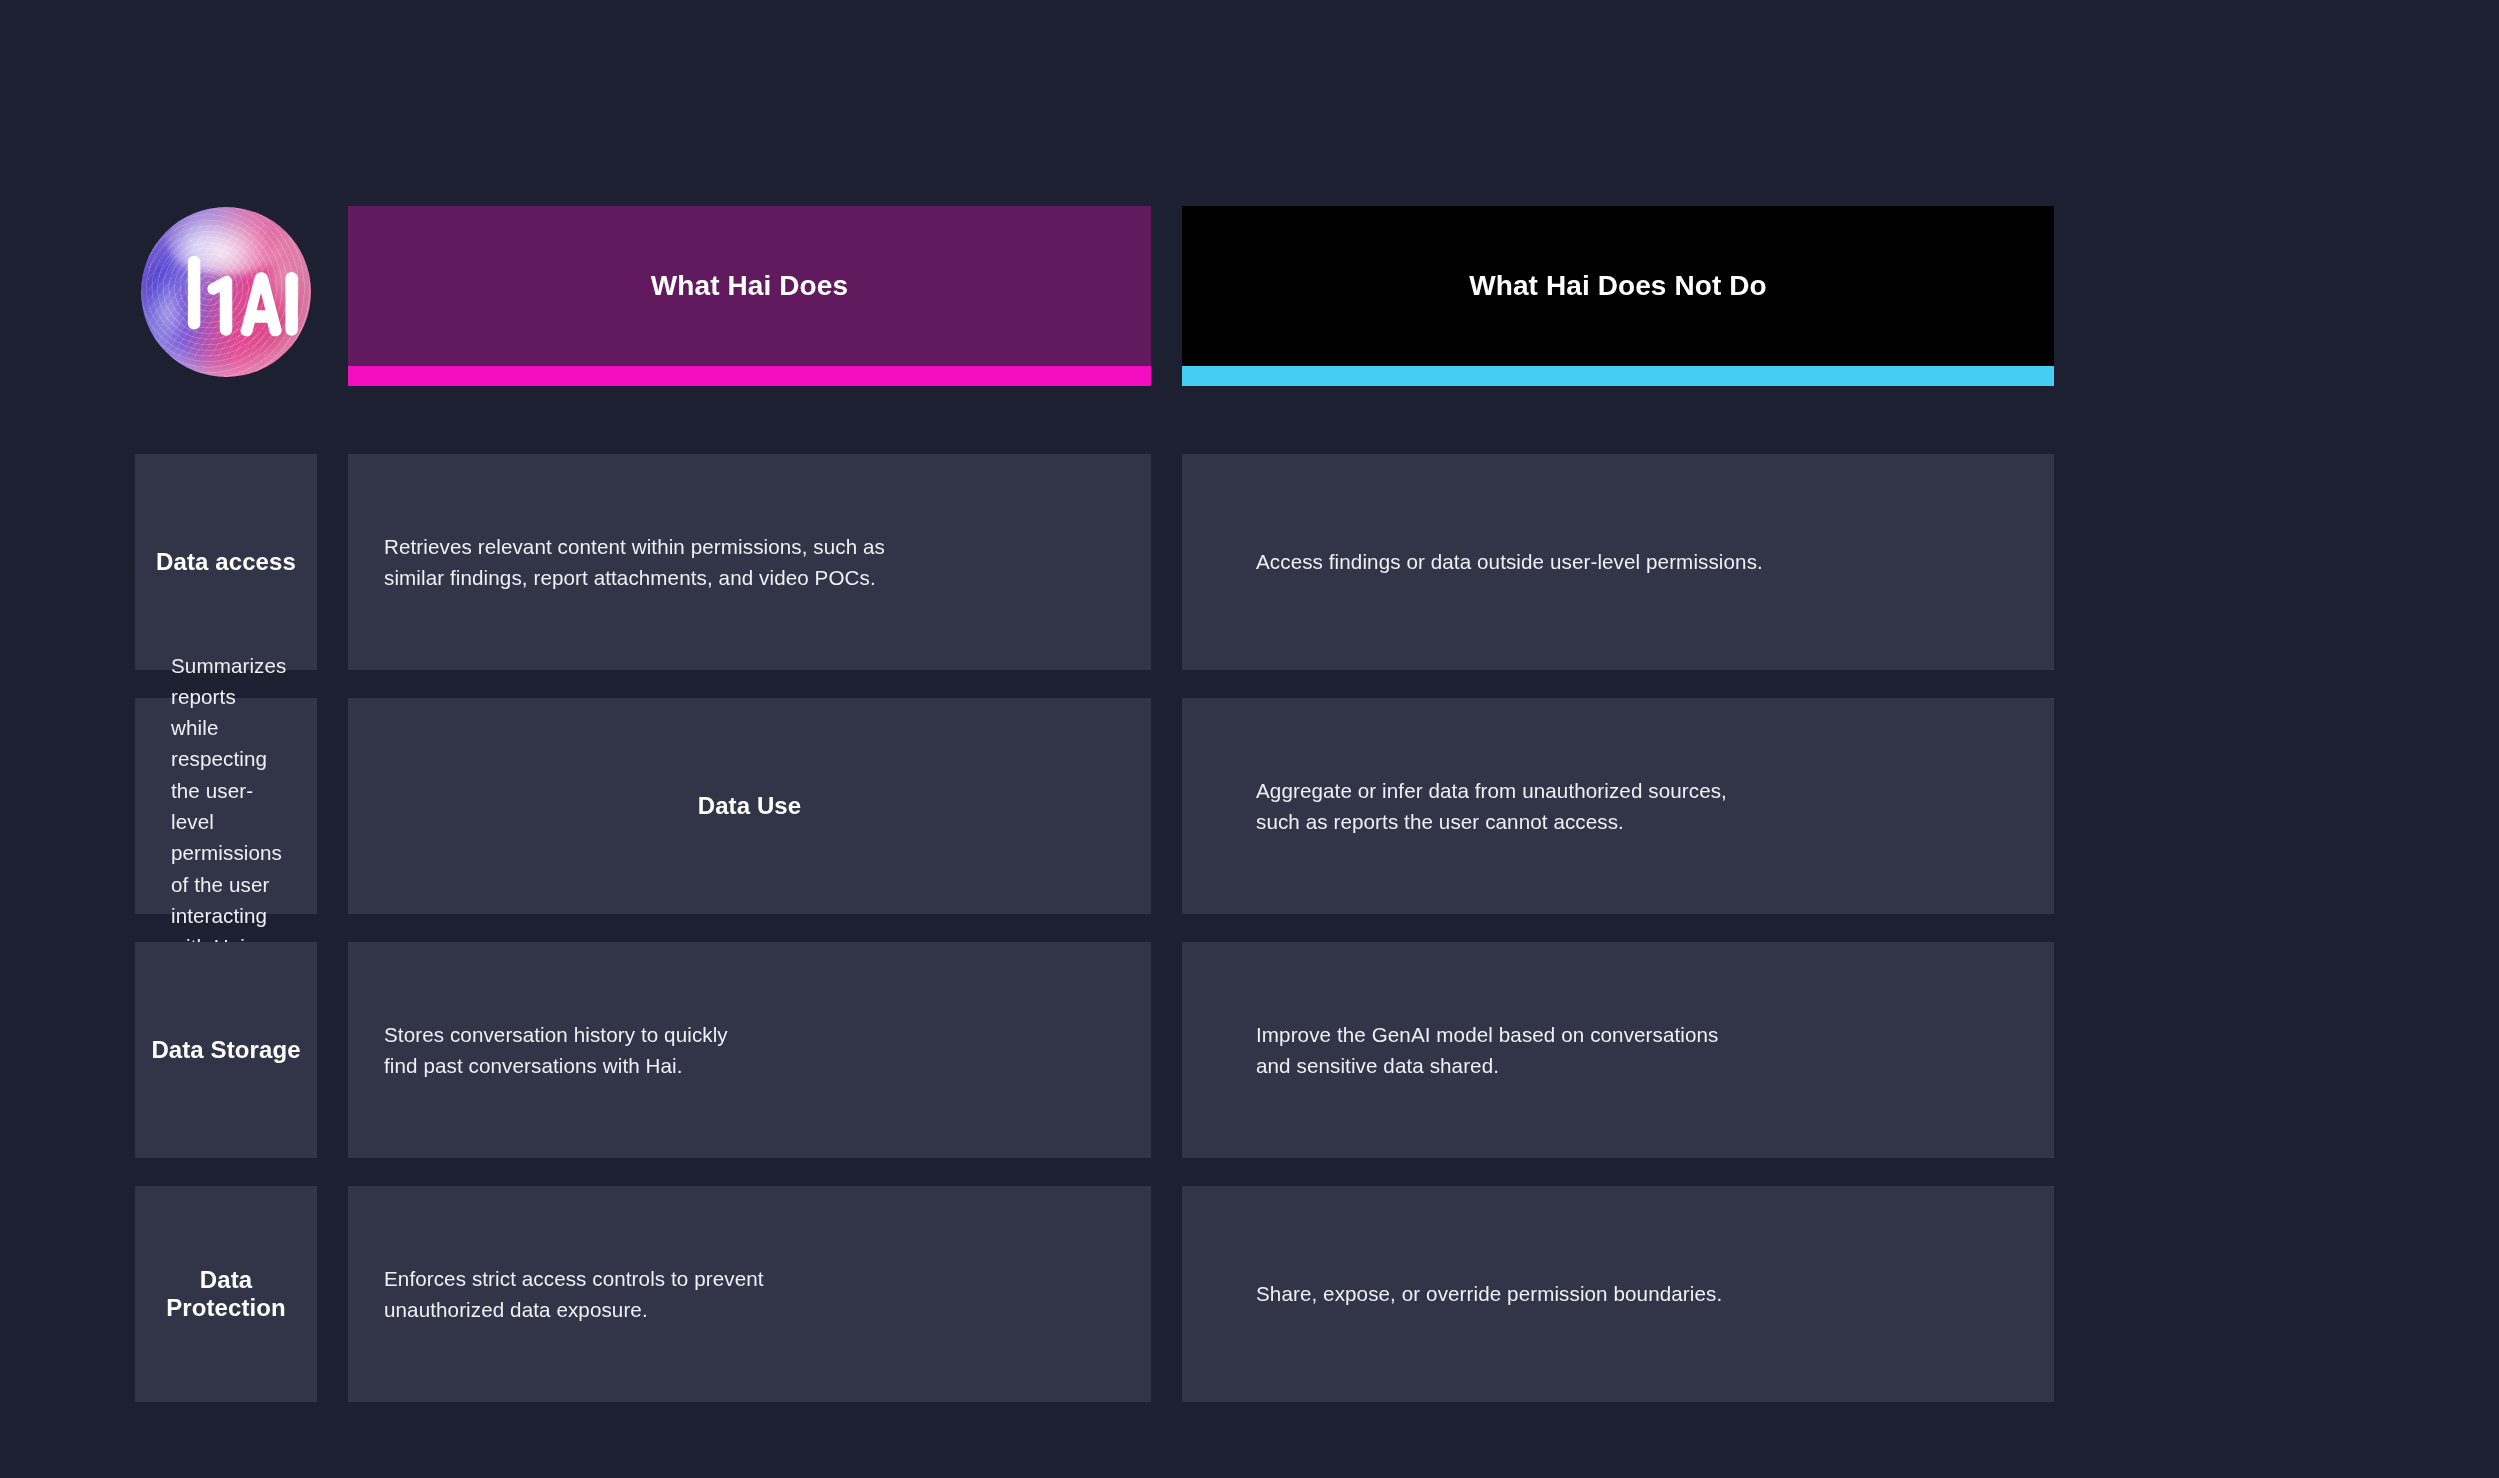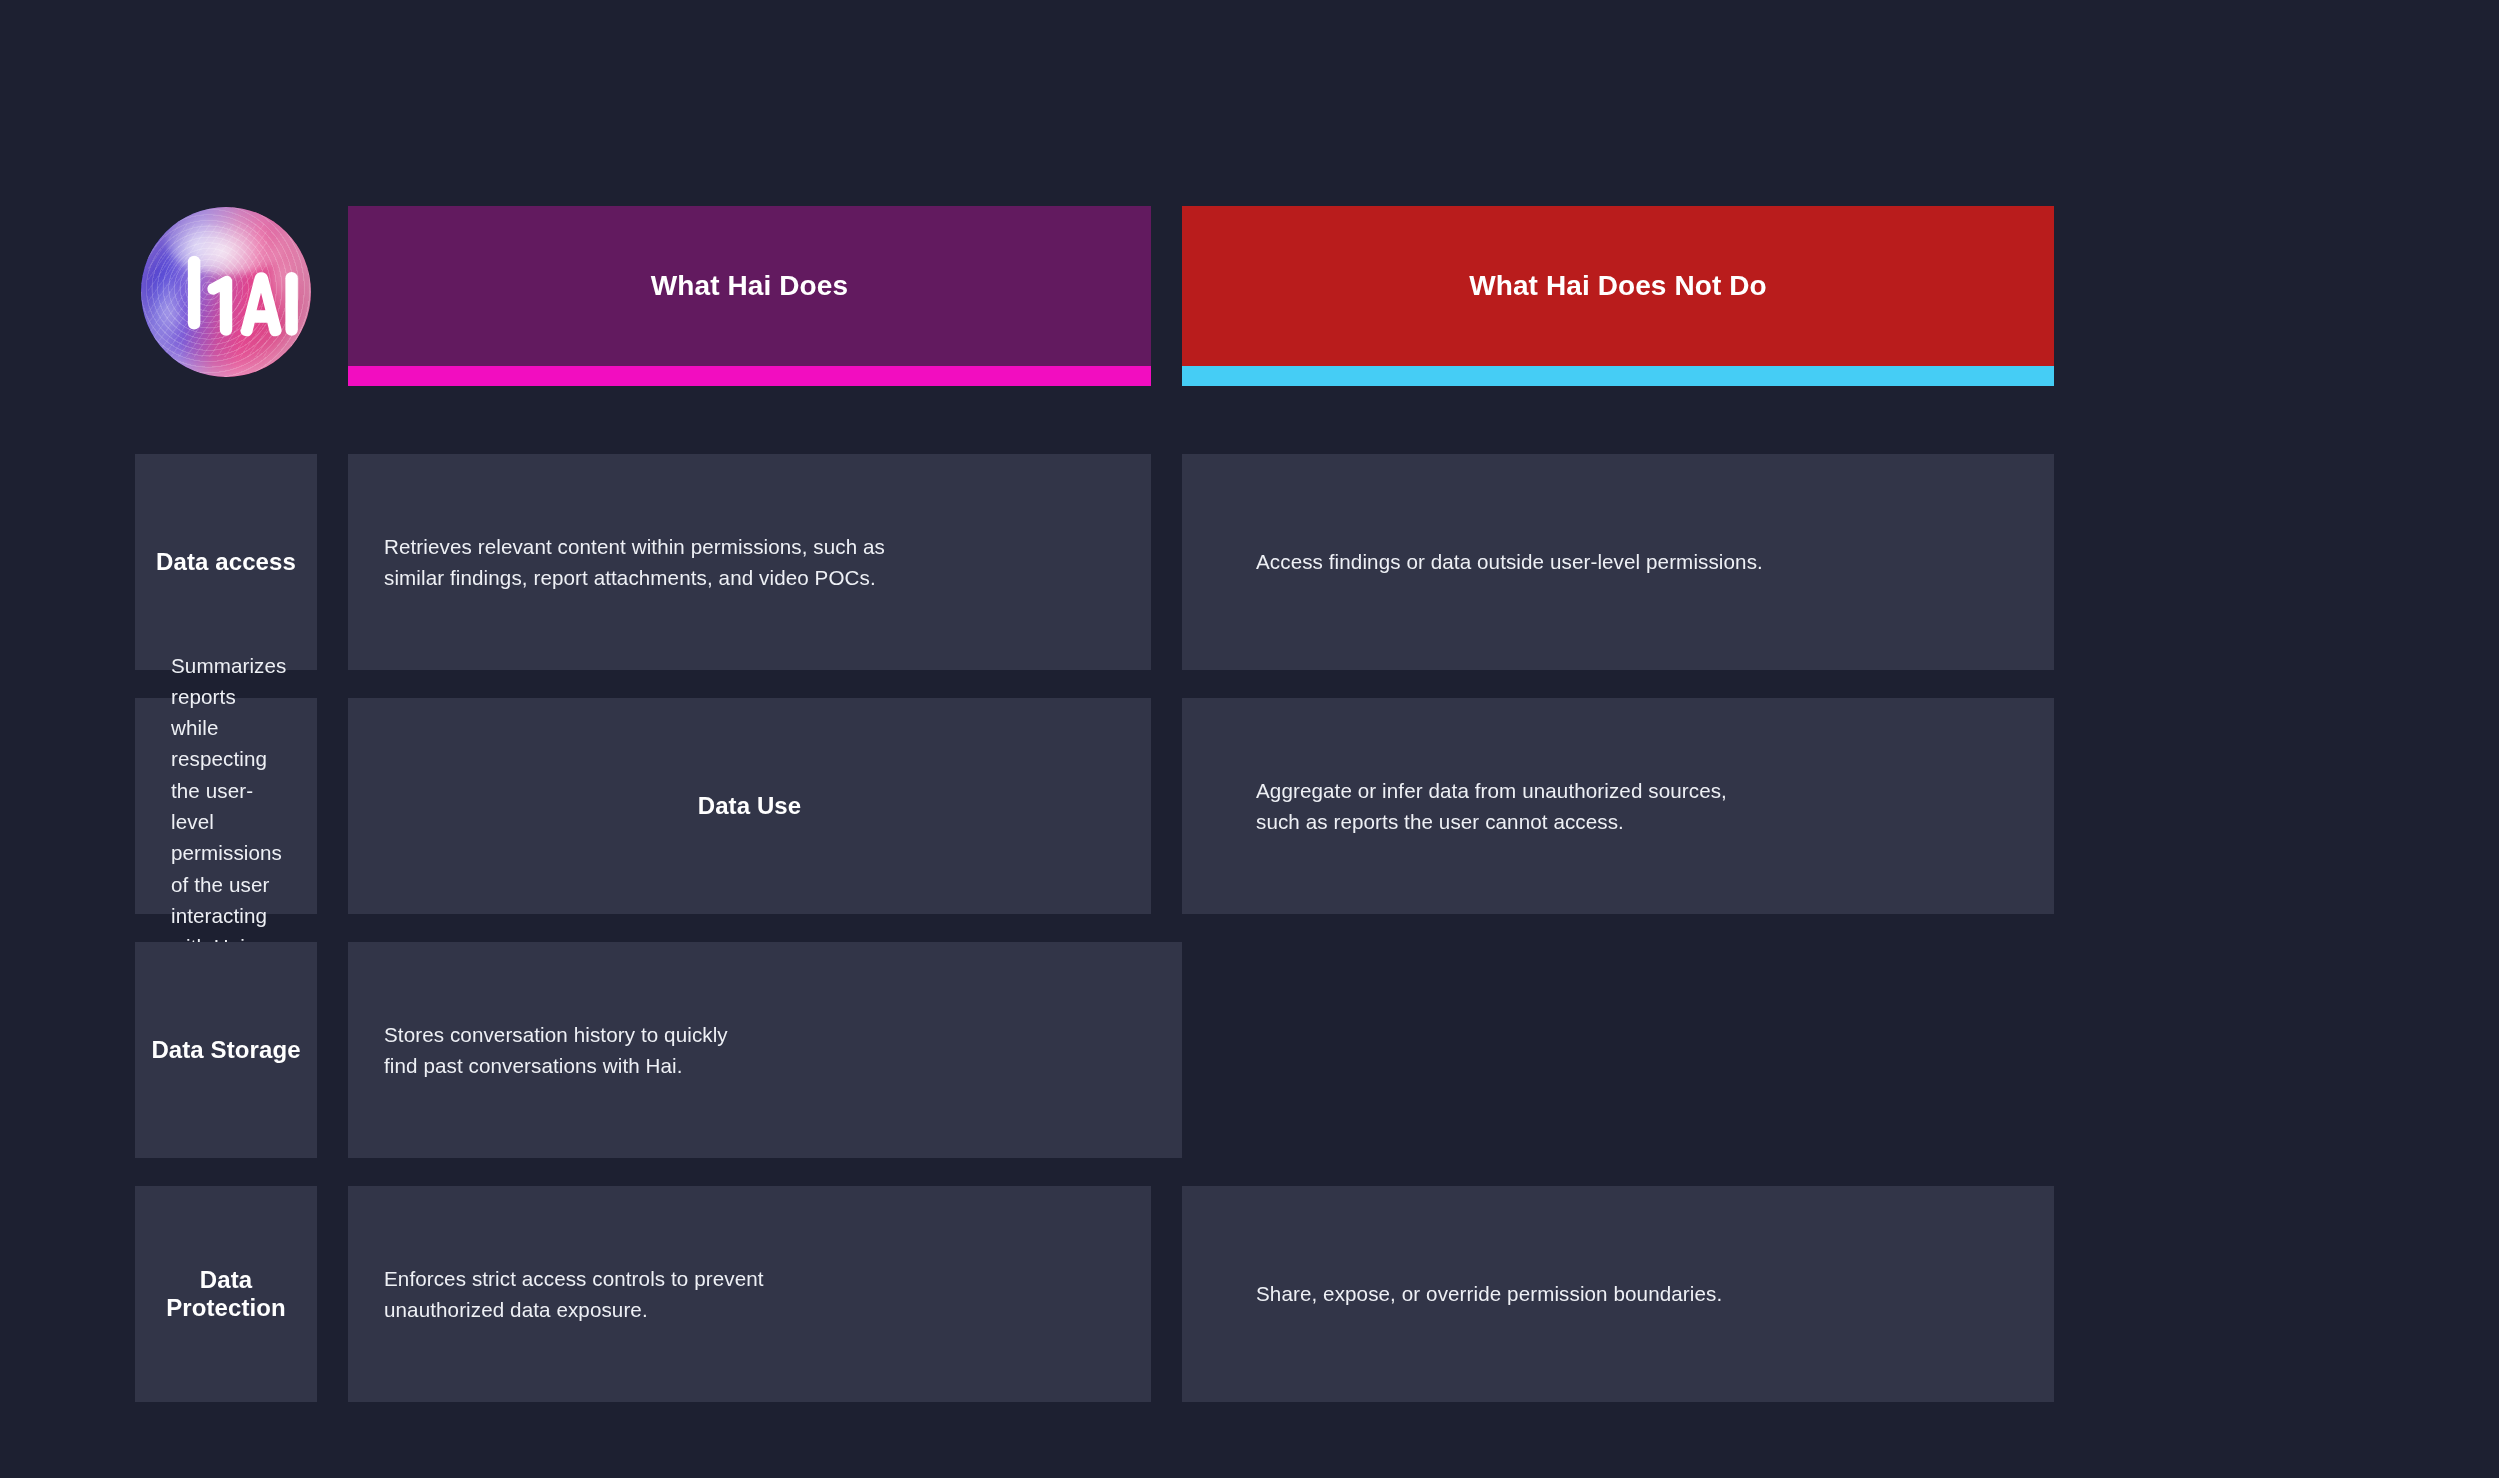--- a/index.html
+++ b/index.html
@@ -159,21 +159,21 @@
     font-size: 28px;
     font-weight: bold;
     letter-spacing: 0.1px;
     line-height: 1.2;
     text-align: center;
   }
   .col-head .accent { height: 20px; width: 100%; }
 
   .head-does .plate  { background: #621a5f; }
   .head-does .accent { background: #f20dc0; }
-  .head-not  .plate  { background: #b91c1c; }
+  .head-not  .plate  { background: #000000; }
   .head-not  .accent { background: #45cdf5; }
 
   
   .body-row { height: 216px; margin-bottom: 28px; }
   .body-row:last-child { margin-bottom: 17px; }
 
   .cell {
     background: #323548;
     height: 216px;
     display: flex;
@@ -281,20 +281,24 @@
   </div>
 
   <div class="grid-row body-row">
     <div class="cell label">
       <div class="label-text">Data Storage</div>
     </div>
     <div class="cell body">
       <div class="body-text">Stores conversation history to quickly
 find past conversations with Hai.</div>
     </div>
+    <div class="cell body wide">
+      <div class="body-text">Improve the GenAI model based on conversations
+and sensitive data shared.</div>
+    </div>
   </div>
 
   <div class="grid-row body-row">
     <div class="cell label">
       <div class="label-text">Data Protection</div>
     </div>
     <div class="cell body">
       <div class="body-text">Enforces strict access controls to prevent
 unauthorized data exposure.</div>
     </div>

